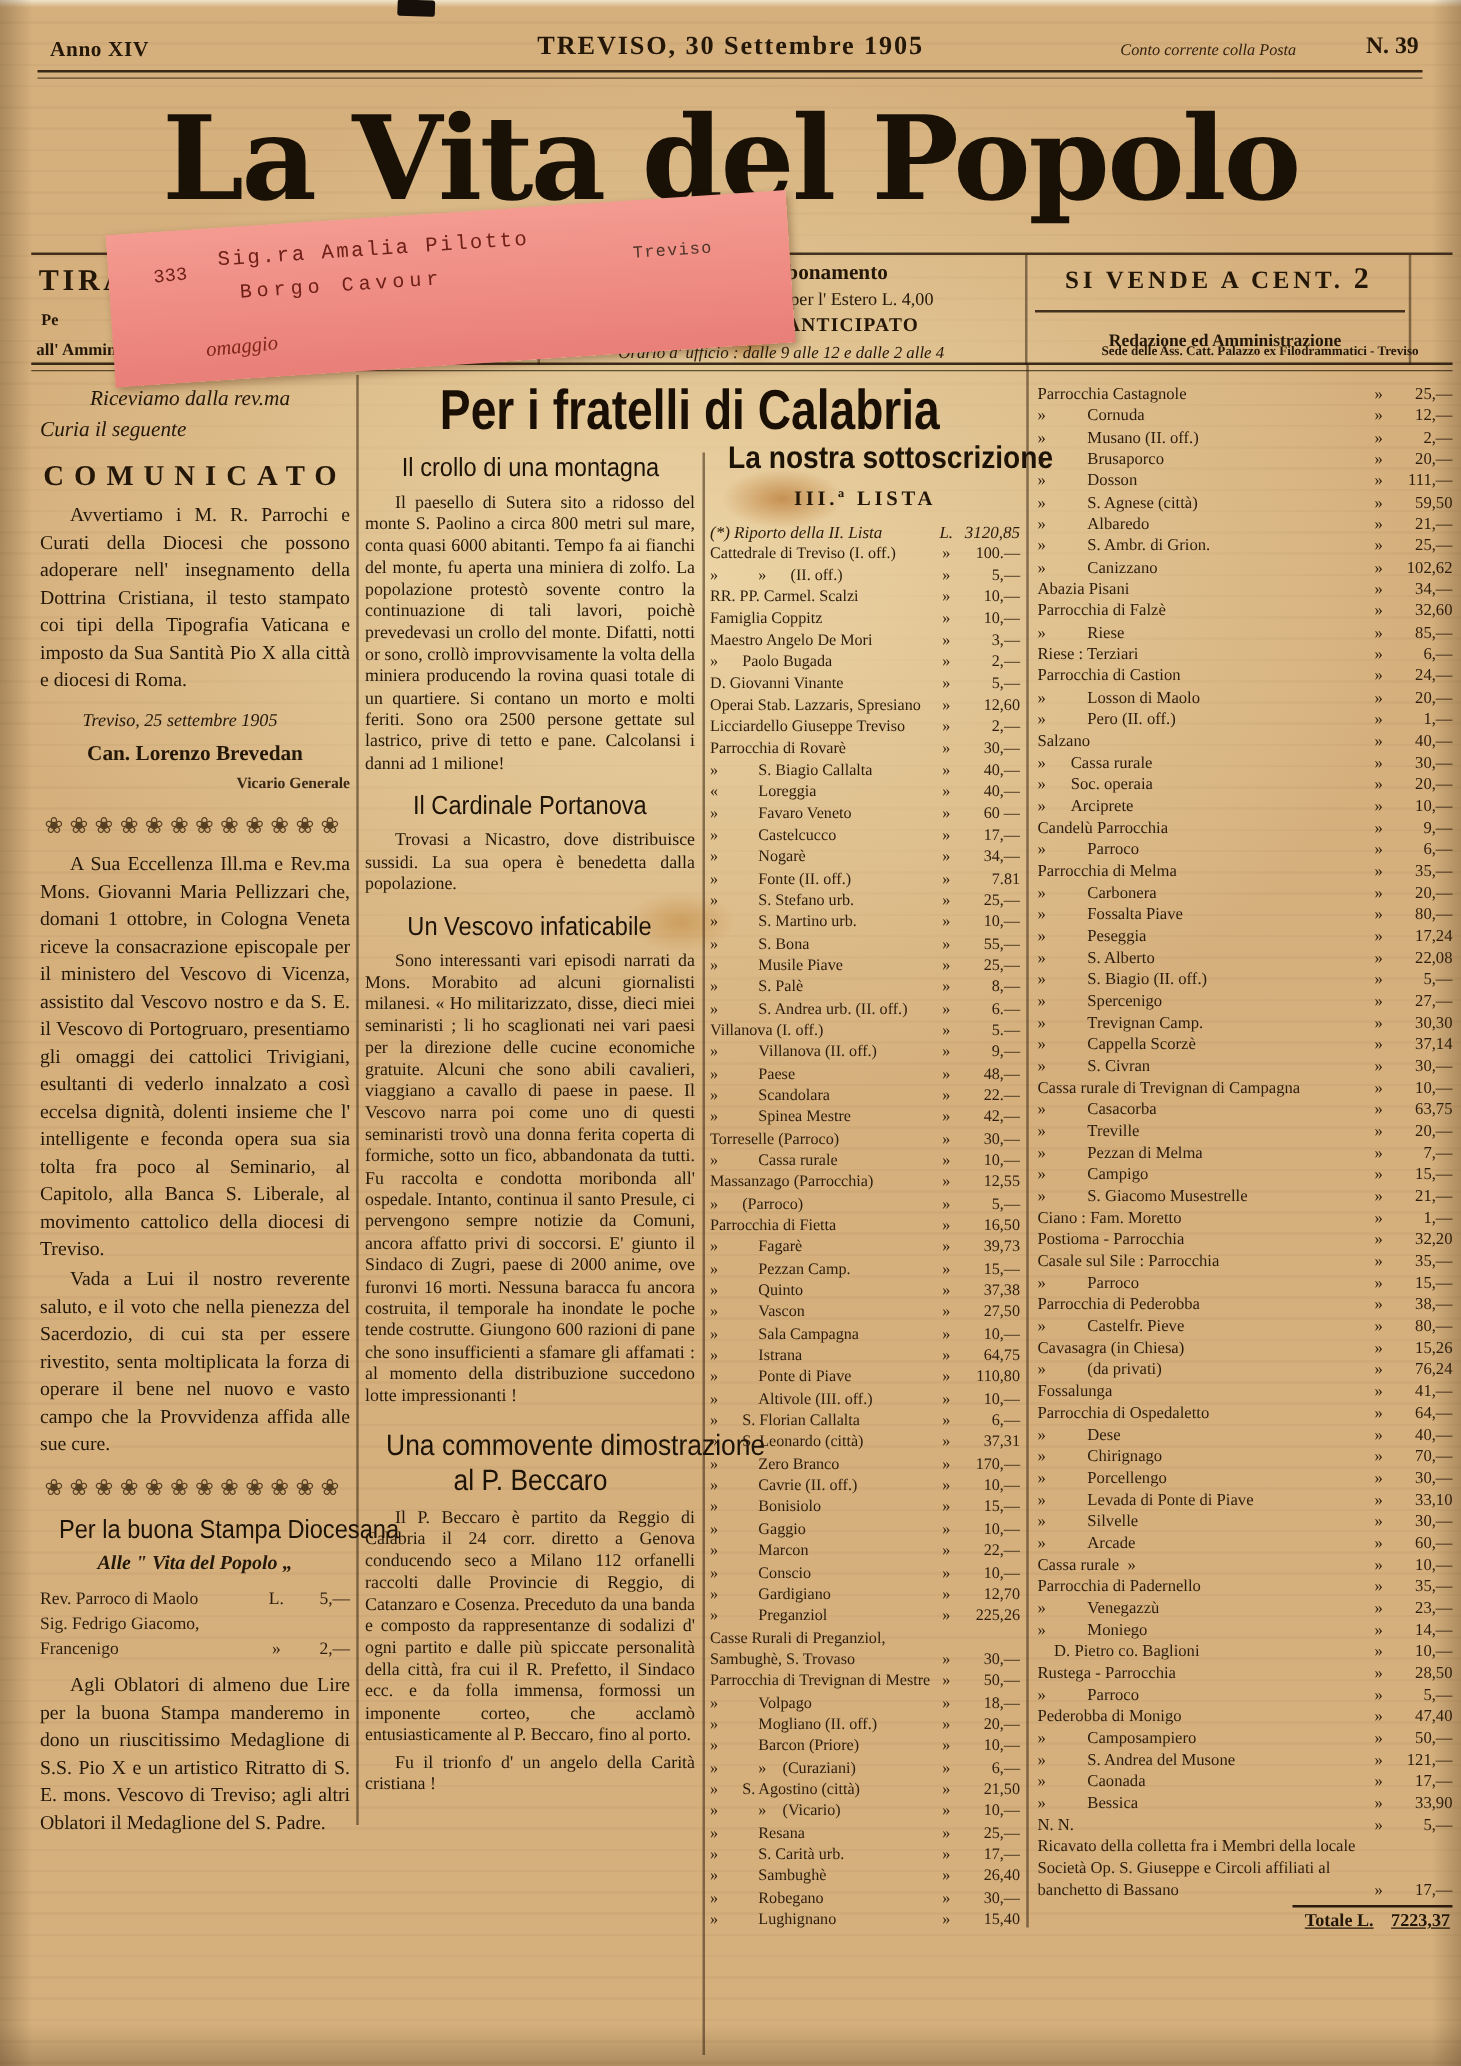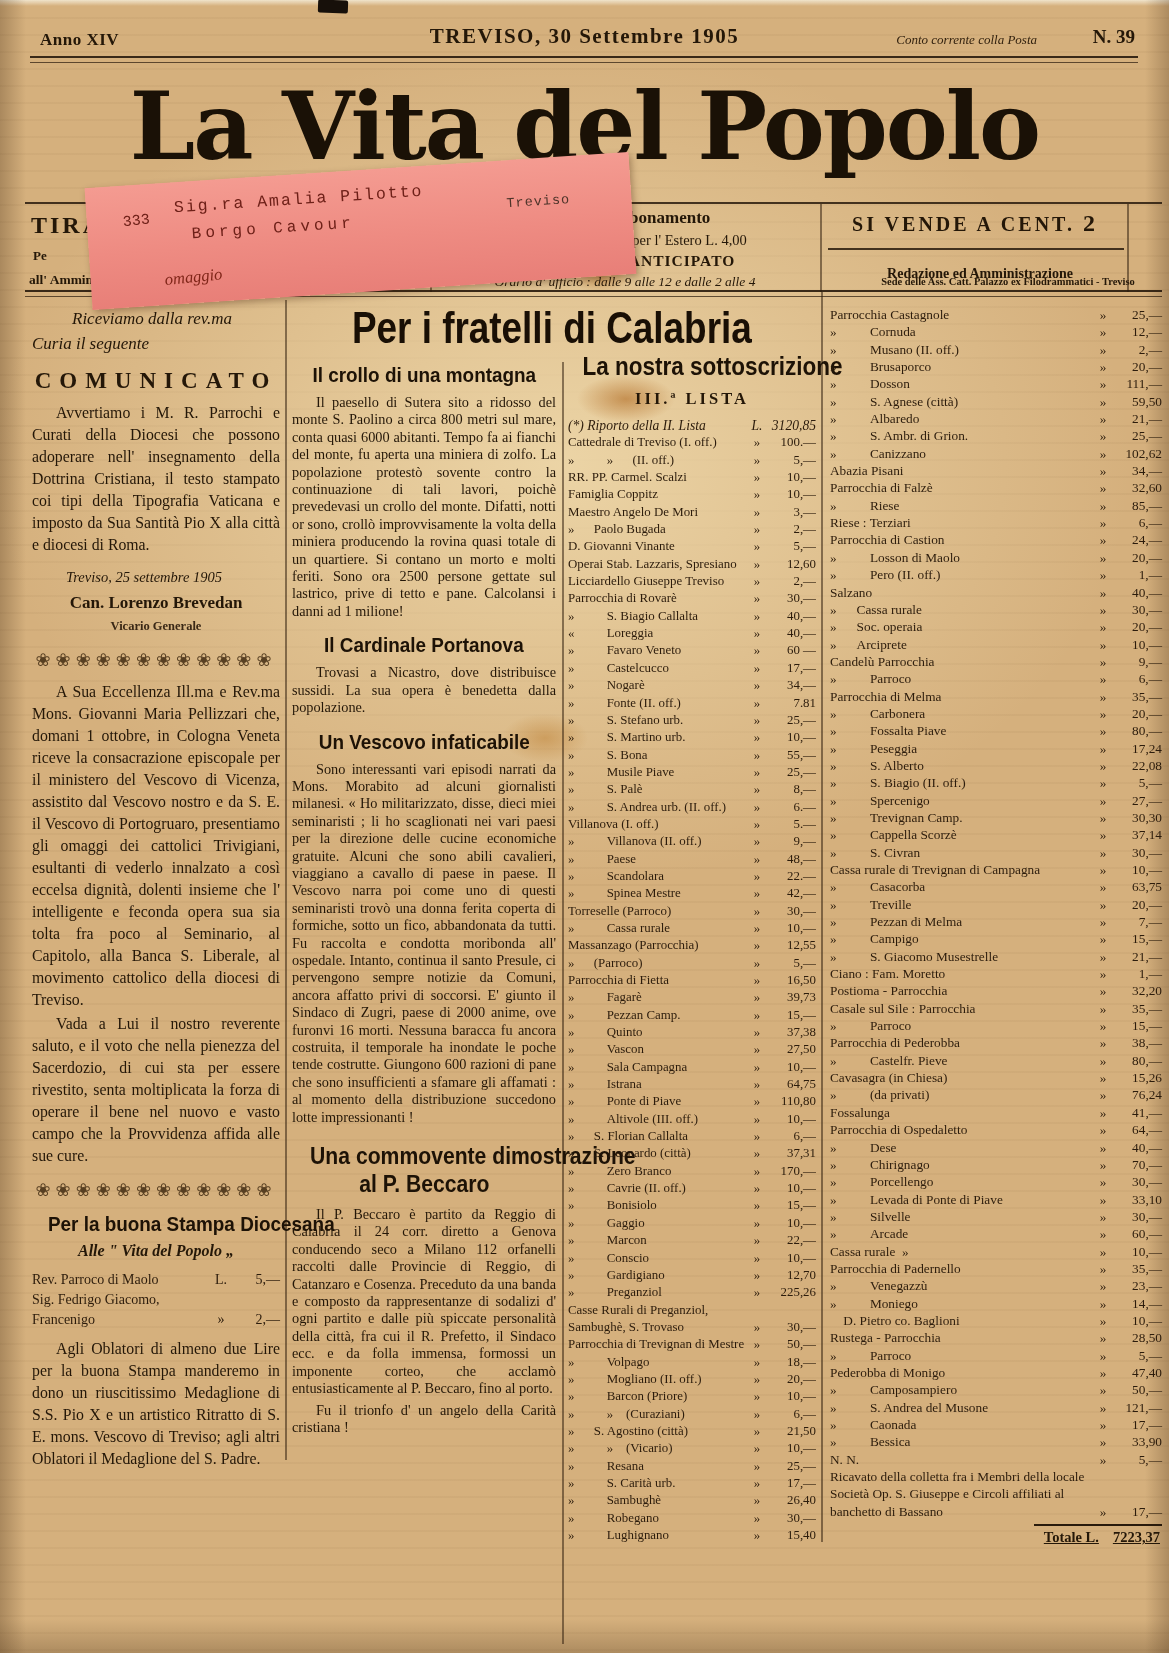--- a/index.html
+++ b/index.html
@@ -69,28 +69,28 @@
   .col1{left:32px;top:306px;width:248px;font-size:15.8px;line-height:22px;}
   .col2{left:292px;top:362px;width:264px;font-size:14.3px;line-height:17.4px;}
   .col3{left:568px;top:352px;width:248px;}
   .col4{left:830px;top:306px;width:332px;}
 
   .headline{left:290px;top:298px;width:524px;height:60px;text-align:center;line-height:60px;
     font-family:"Liberation Sans",sans-serif;font-weight:bold;font-size:45px;color:#190f05;}
 
   .par{margin:0 0 2px 0;text-indent:24px;}
   .col2 .par{margin-bottom:4px;}
-  .h2{font-family:"Liberation Sans",sans-serif;font-weight:bold;text-align:center;
+  .h2{font-family:"Liberation Sans",sans-serif;font-weight:normal;text-align:center;
       font-size:21px;line-height:25px;margin:12px 0 7px 0;text-indent:0;color:#1d1206;}
   .h2big{font-size:23.5px;line-height:28px;margin:16px 0 8px 0;}
   .intro{font-style:italic;font-size:17px;line-height:25px;white-space:pre-line;text-indent:40px;text-align:left;margin-bottom:10px;}
   .comunicato{font-weight:bold;text-align:center;font-size:23px;letter-spacing:8px;margin:14px 0 10px 0;text-indent:0;font-family:"Liberation Serif",serif;}
   .dateline{font-style:italic;font-size:14.5px;margin:10px 0 2px 34px;text-align:left;text-indent:0;}
   .sig{font-weight:bold;text-align:center;font-size:17px;margin-top:4px;text-indent:0;}
-  .sigrole{text-align:center;font-size:12.5px;font-weight:bold;margin-top:1px;text-indent:0;color:#3a2816;}
+  .sigrole{text-align:right;font-size:12.5px;font-weight:bold;margin-top:1px;text-indent:0;color:#3a2816;}
   .ornament{text-align:center;font-size:18px;letter-spacing:5px;color:#4a3318;margin:12px 0 10px 0;text-indent:0;opacity:.9;}
   .stampa-sub{font-style:italic;font-weight:bold;text-align:center;font-size:16px;margin:4px 0 8px 0;text-indent:0;}
 
   
   .sub-title{font-family:"Liberation Sans",sans-serif;font-weight:bold;font-size:25px;text-align:center;margin-bottom:8px;color:#1d1206;}
   .lista{font-weight:bold;text-align:center;font-size:16.5px;letter-spacing:3px;margin-bottom:8px;}
   .riporto .lrow{font-style:italic;font-size:13.6px;}
   .lrow{display:flex;align-items:flex-end;line-height:17.35px;font-size:12.9px;color:#2c1c0c;text-align:left;}
   .col4 .lrow{font-size:13.3px;}
   .ln{flex:1 1 auto;}

